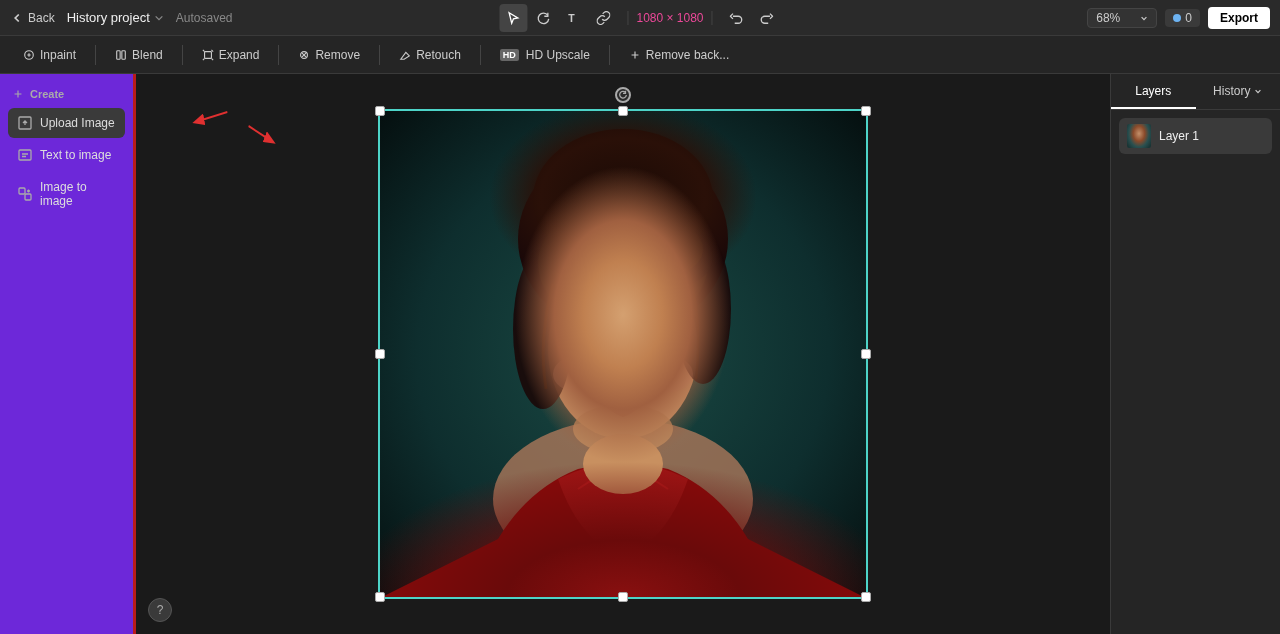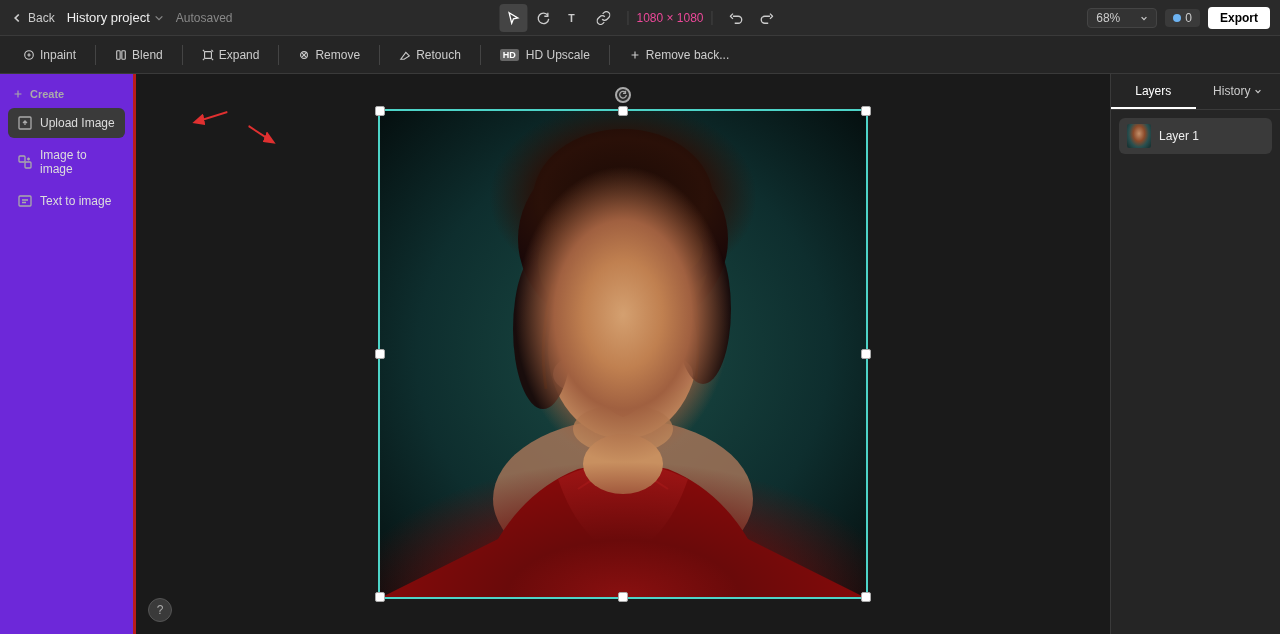--- a/index.html
+++ b/index.html
@@ -423,33 +423,33 @@
     <div class="sidebar-item active">
       <svg viewBox="0 0 14 14" fill="none" stroke="currentColor" stroke-width="1.3" width="14" height="14">
         <rect x="1" y="1" width="12" height="12" rx="1"></rect>
         <path d="M7 9V5M5 7l2-2 2 2"></path>
       </svg>
       <span>Upload Image</span>
     </div>
 
     <div class="sidebar-item">
       <svg viewBox="0 0 14 14" fill="none" stroke="currentColor" stroke-width="1.3" width="14" height="14">
+        <rect x="1" y="2" width="12" height="10" rx="1"></rect>
+        <path d="M4 6h6M4 8.5h4"></path>
+      </svg>
+      <span>Text to image</span>
+    </div>
+
+    <div class="sidebar-item">
+      <svg viewBox="0 0 14 14" fill="none" stroke="currentColor" stroke-width="1.3" width="14" height="14">
         <rect x="1" y="1" width="6" height="6" rx="1"></rect>
         <rect x="7" y="7" width="6" height="6" rx="1"></rect>
         <path d="M9 4h3M10.5 2.5v3"></path>
       </svg>
       <span>Image to image</span>
-    </div>
-
-    <div class="sidebar-item">
-      <svg viewBox="0 0 14 14" fill="none" stroke="currentColor" stroke-width="1.3" width="14" height="14">
-        <rect x="1" y="2" width="12" height="10" rx="1"></rect>
-        <path d="M4 6h6M4 8.5h4"></path>
-      </svg>
-      <span>Text to image</span>
     </div>
   </div>
 
   <div class="canvas-area">
 
     <svg class="arrow-annotation" viewBox="0 0 1280 560" preserveAspectRatio="none" style="position:absolute;top:0;left:0;width:100%;height:100%;pointer-events:none;">
 
       <defs>
         <marker id="arrowhead" markerWidth="8" markerHeight="6" refX="6" refY="3" orient="auto">
           <polygon points="0 0, 8 3, 0 6" fill="#e03030"></polygon>

